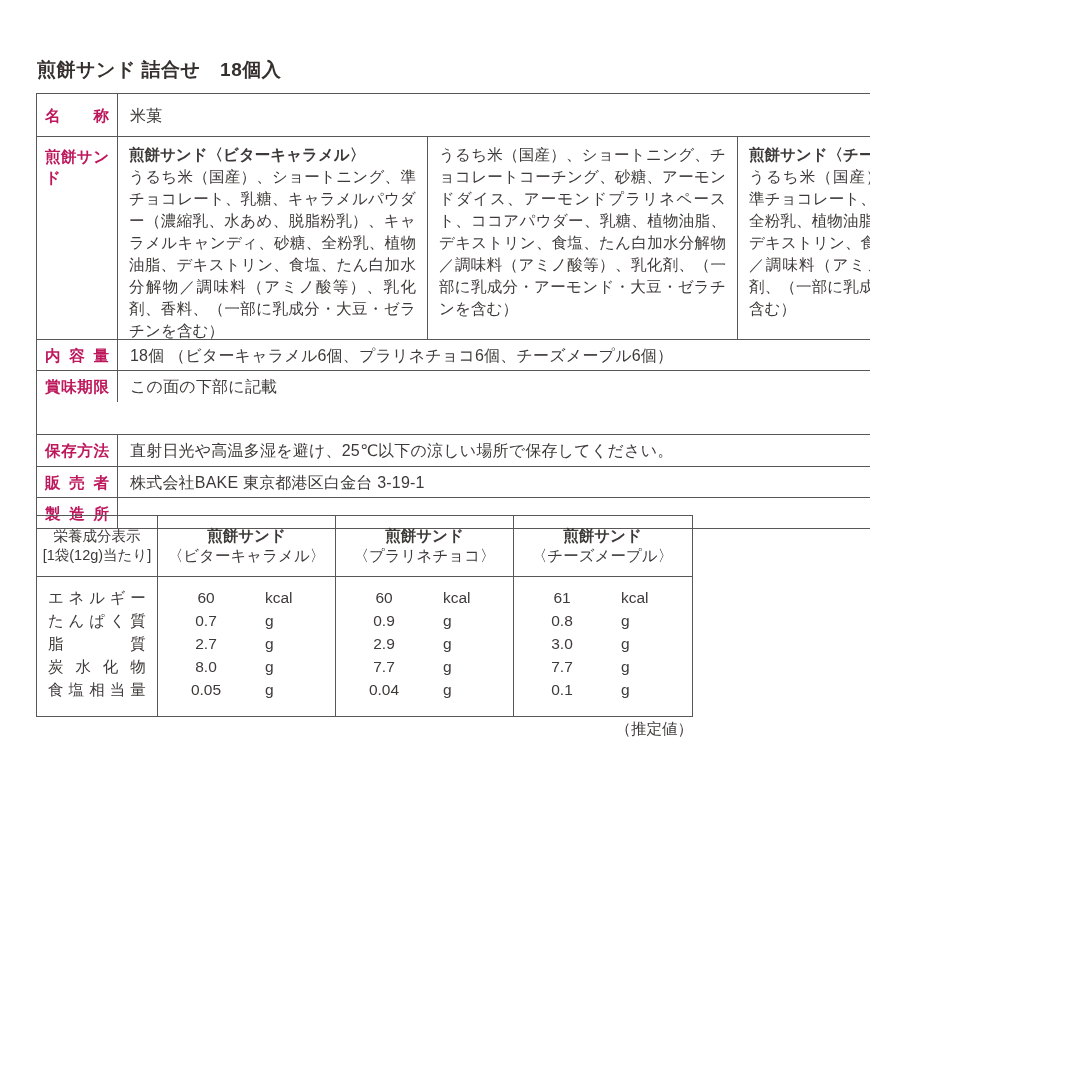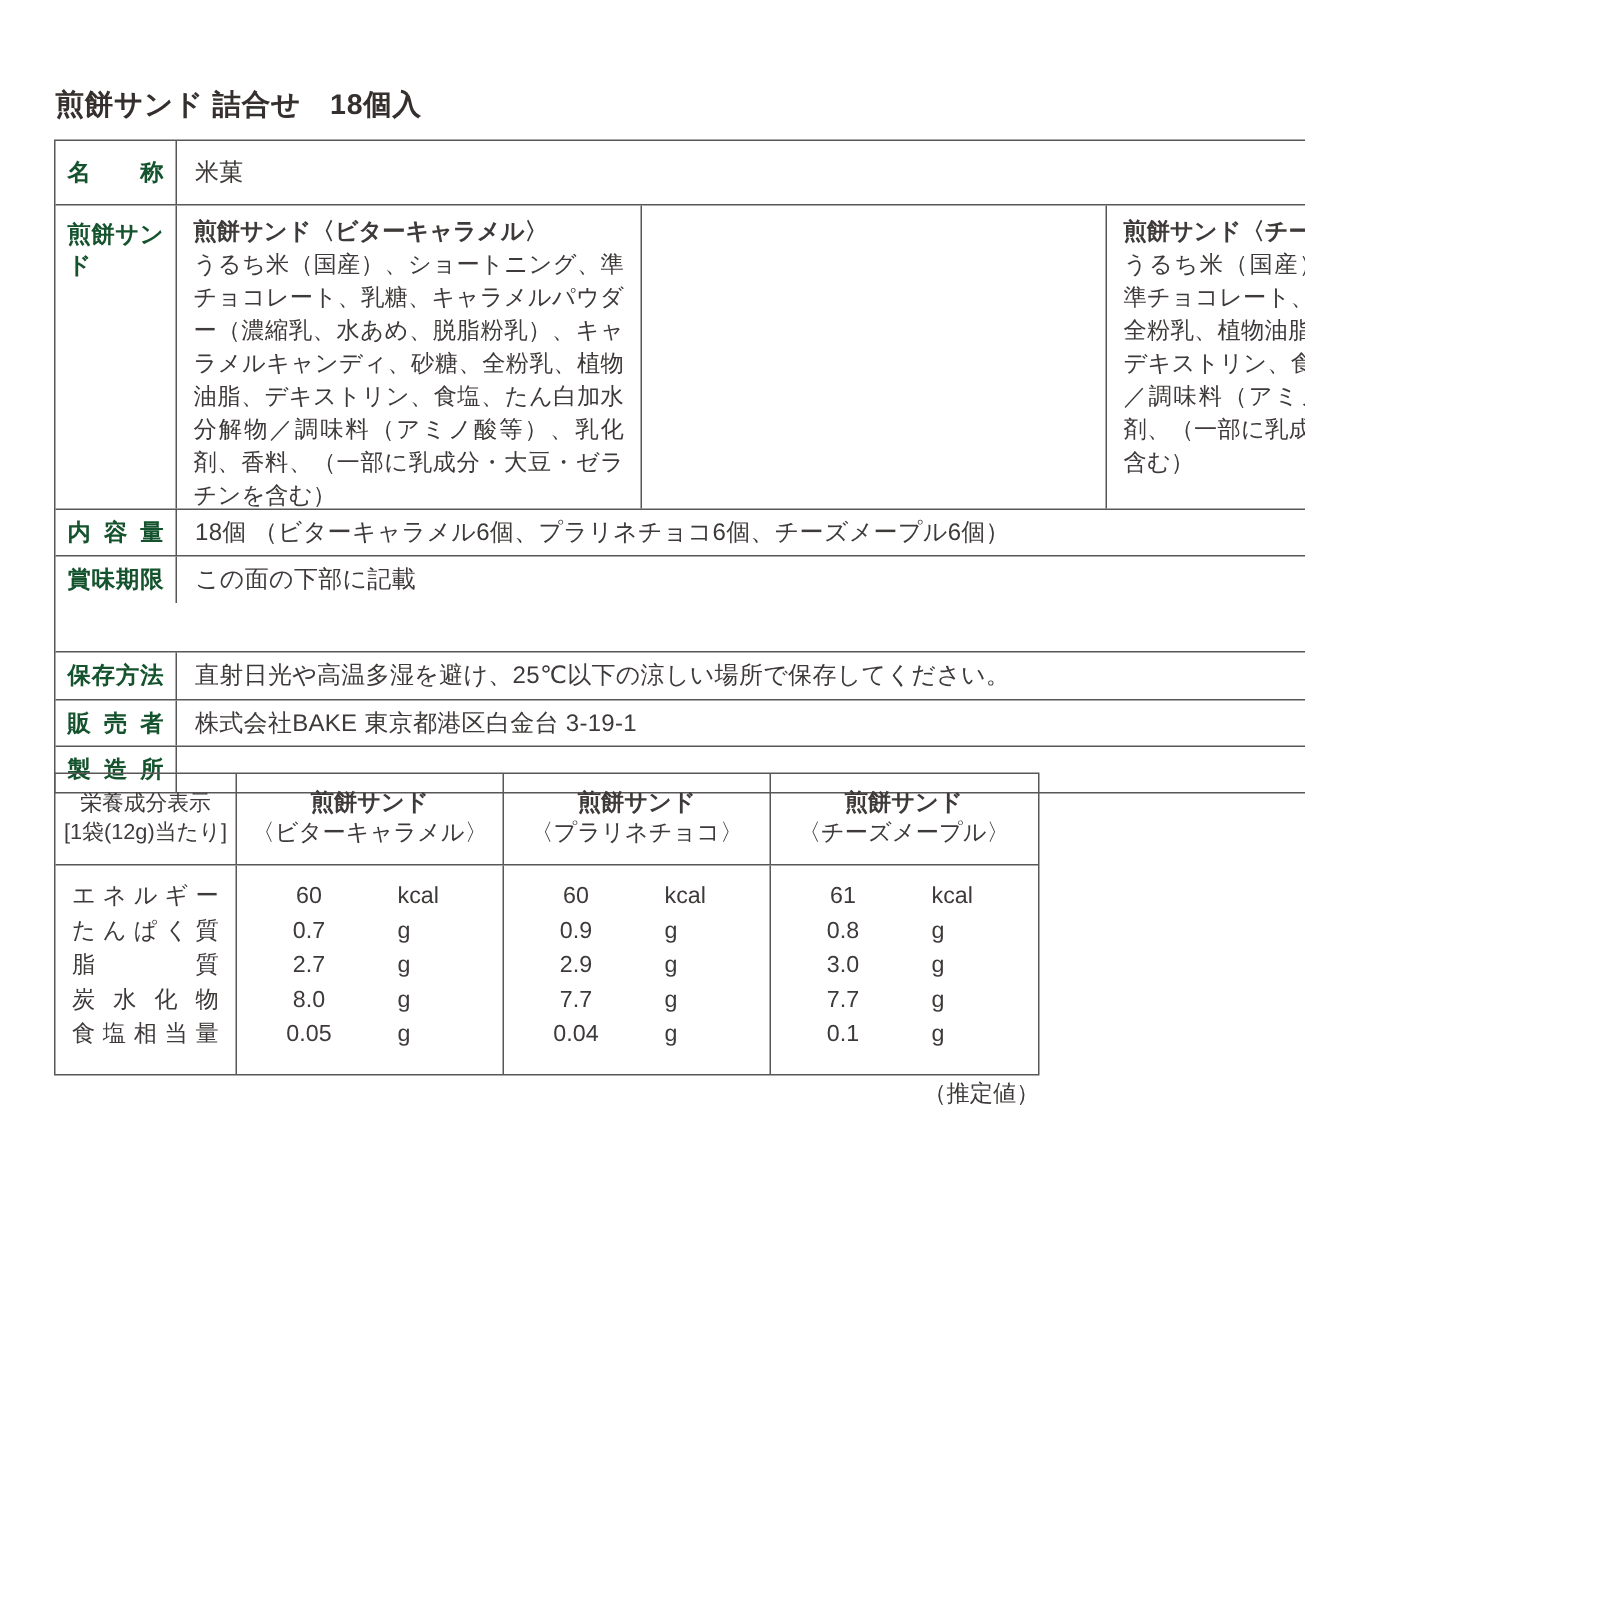--- a/index.html
+++ b/index.html
@@ -24,21 +24,21 @@
     font-size:16px; line-height:21px;
   }
   .itr { display:flex; border-top:1px solid #595757; }
   .itr:first-child { border-top:none; }
   .cell { min-height:100%; }
   .lbl {
     width:81px; flex:0 0 81px;
     border-right:1px solid #595757;
     padding:0 8px;
     display:flex; align-items:center;
-    font-weight:bold; font-size:15.5px; color:#14532d;
+    font-weight:bold; font-size:15.5px; color:#be185d;
   }
   .lbl.top { align-items:flex-start; padding-top:9px; }
   .jl { display:block; width:100%; text-align:justify; text-align-last:justify; }
   .val {
     flex:1 1 auto; display:flex; align-items:center;
     padding:0 12px; letter-spacing:0.2px;
   }
   .r-name { height:42px; }
   .r-ingredients { height:203px; }
   .r-contents { height:31px; }
@@ -109,20 +109,21 @@
 
     <div class="itr r-ingredients">
       <div class="cell lbl top">
         <span class="jl">煎餅サンド</span>
       </div>
       <div class="cell ing">
         <div class="ing-h">煎餅サンド〈ビターキャラメル〉</div>
         <div class="ing-b">うるち米（国産）、ショートニング、準チョコレート、乳糖、キャラメルパウダー（濃縮乳、水あめ、脱脂粉乳）、キャラメルキャンディ、砂糖、全粉乳、植物油脂、デキストリン、食塩、たん白加水分解物／調味料（アミノ酸等）、乳化剤、香料、（一部に乳成分・大豆・ゼラチンを含む）</div>
       </div>
       <div class="cell ing">
+        <div class="ing-b">うるち米（国産）、ショートニング、チョコレートコーチング、砂糖、アーモンドダイス、アーモンドプラリネペースト、ココアパウダー、乳糖、植物油脂、デキストリン、食塩、たん白加水分解物／調味料（アミノ酸等）、乳化剤、（一部に乳成分・アーモンド・大豆・ゼラチンを含む）</div>
       </div>
       <div class="cell ing last">
         <div class="ing-h">煎餅サンド〈チーズメープル〉</div>
         <div class="ing-b">うるち米（国産）、ショートニング、準チョコレート、乳糖、チーズ、砂糖、全粉乳、植物油脂、メープルシュガー、デキストリン、食塩、たん白加水分解物／調味料（アミノ酸等）、香料、乳化剤、（一部に乳成分・大豆・ゼラチンを含む）</div>
       </div>
     </div>
 
     <div class="itr r-contents">
       <div class="cell lbl">
         <span class="jl">内容量</span>

